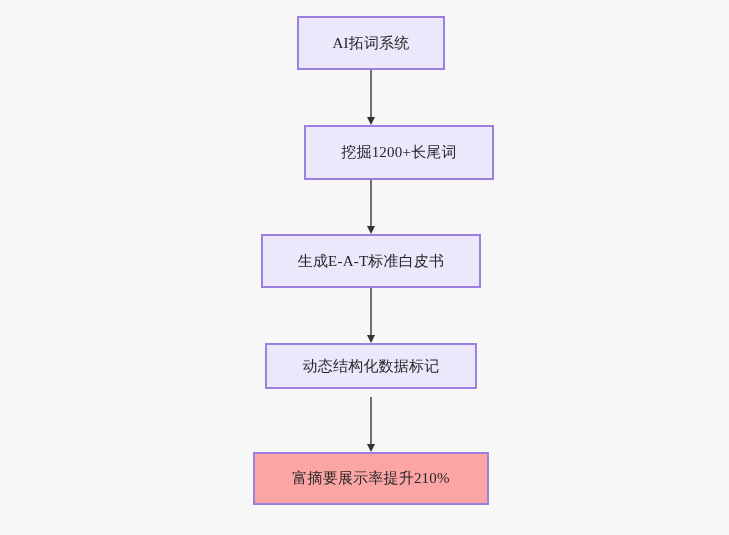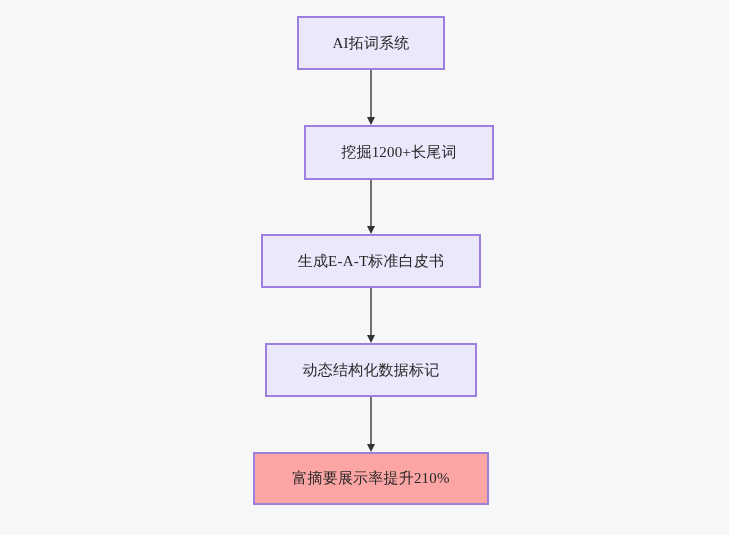--- a/index.html
+++ b/index.html
@@ -81,20 +81,20 @@
 
   <div class="node" id="node-0" style="left: 297px; top: 16px; width: 148px; height: 54px; background: rgb(235, 232, 252); border-color: rgb(157, 127, 224); color: rgb(38, 38, 38);">
     <span class="node-label">AI拓词系统</span>
   </div>
   <div class="node" id="node-1" style="left: 276px; top: 125px; width: 190px; height: 55px; background: rgb(235, 232, 252); border-color: rgb(157, 127, 224); color: rgb(38, 38, 38); margin-left: 28px;">
     <span class="node-label">挖掘1200+长尾词</span>
   </div>
   <div class="node" id="node-2" style="left: 261px; top: 234px; width: 220px; height: 54px; background: rgb(235, 232, 252); border-color: rgb(157, 127, 224); color: rgb(38, 38, 38); text-align: center;">
     <span class="node-label">生成E-A-T标准白皮书</span>
   </div>
-  <div class="node" id="node-3" style="left: 265px; top: 343px; width: 212px; height: 54px; background: rgb(235, 232, 252); border-color: rgb(157, 127, 224); color: rgb(38, 38, 38);">
+  <div class="node" id="node-3" style="left: 265px; top: 343px; width: 212px; height: 46px; background: rgb(235, 232, 252); border-color: rgb(157, 127, 224); color: rgb(38, 38, 38);">
     <span class="node-label">动态结构化数据标记</span>
   </div>
   <div class="node" id="node-4" style="left: 253px; top: 452px; width: 236px; height: 53px; background: #fca5a5; border-color: rgb(157, 127, 224); color: rgb(38, 38, 38);">
     <span class="node-label">富摘要展示率提升210%</span>
   </div>
 
 </div>
 
 </body></html>

